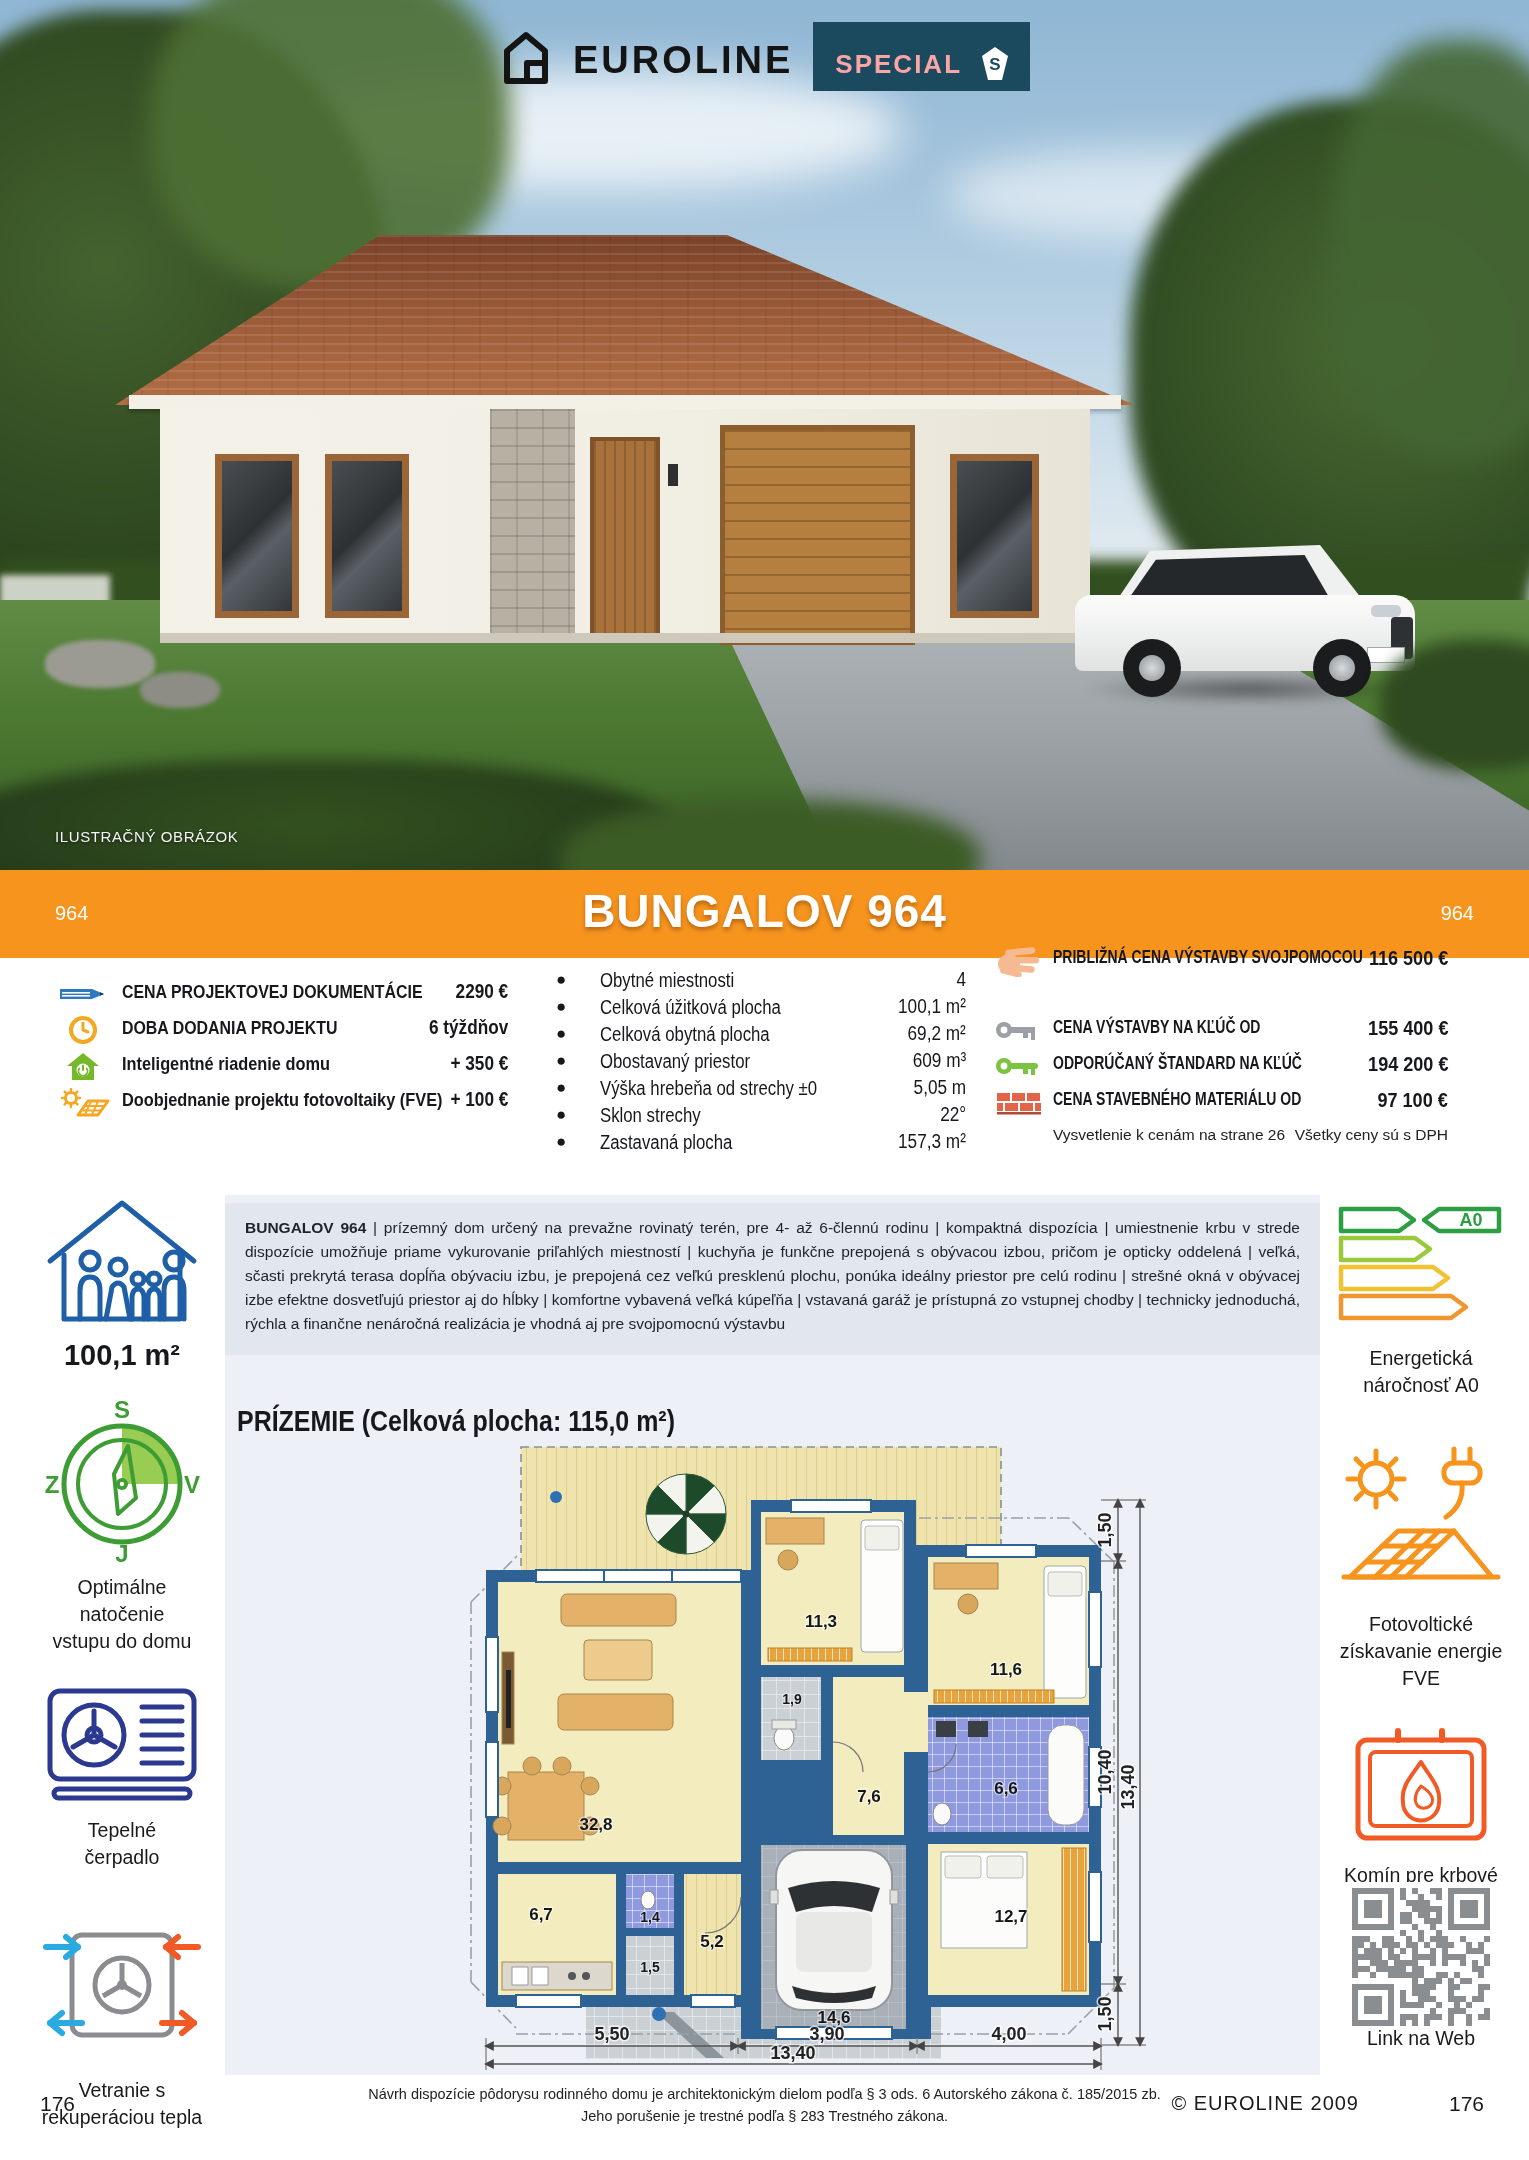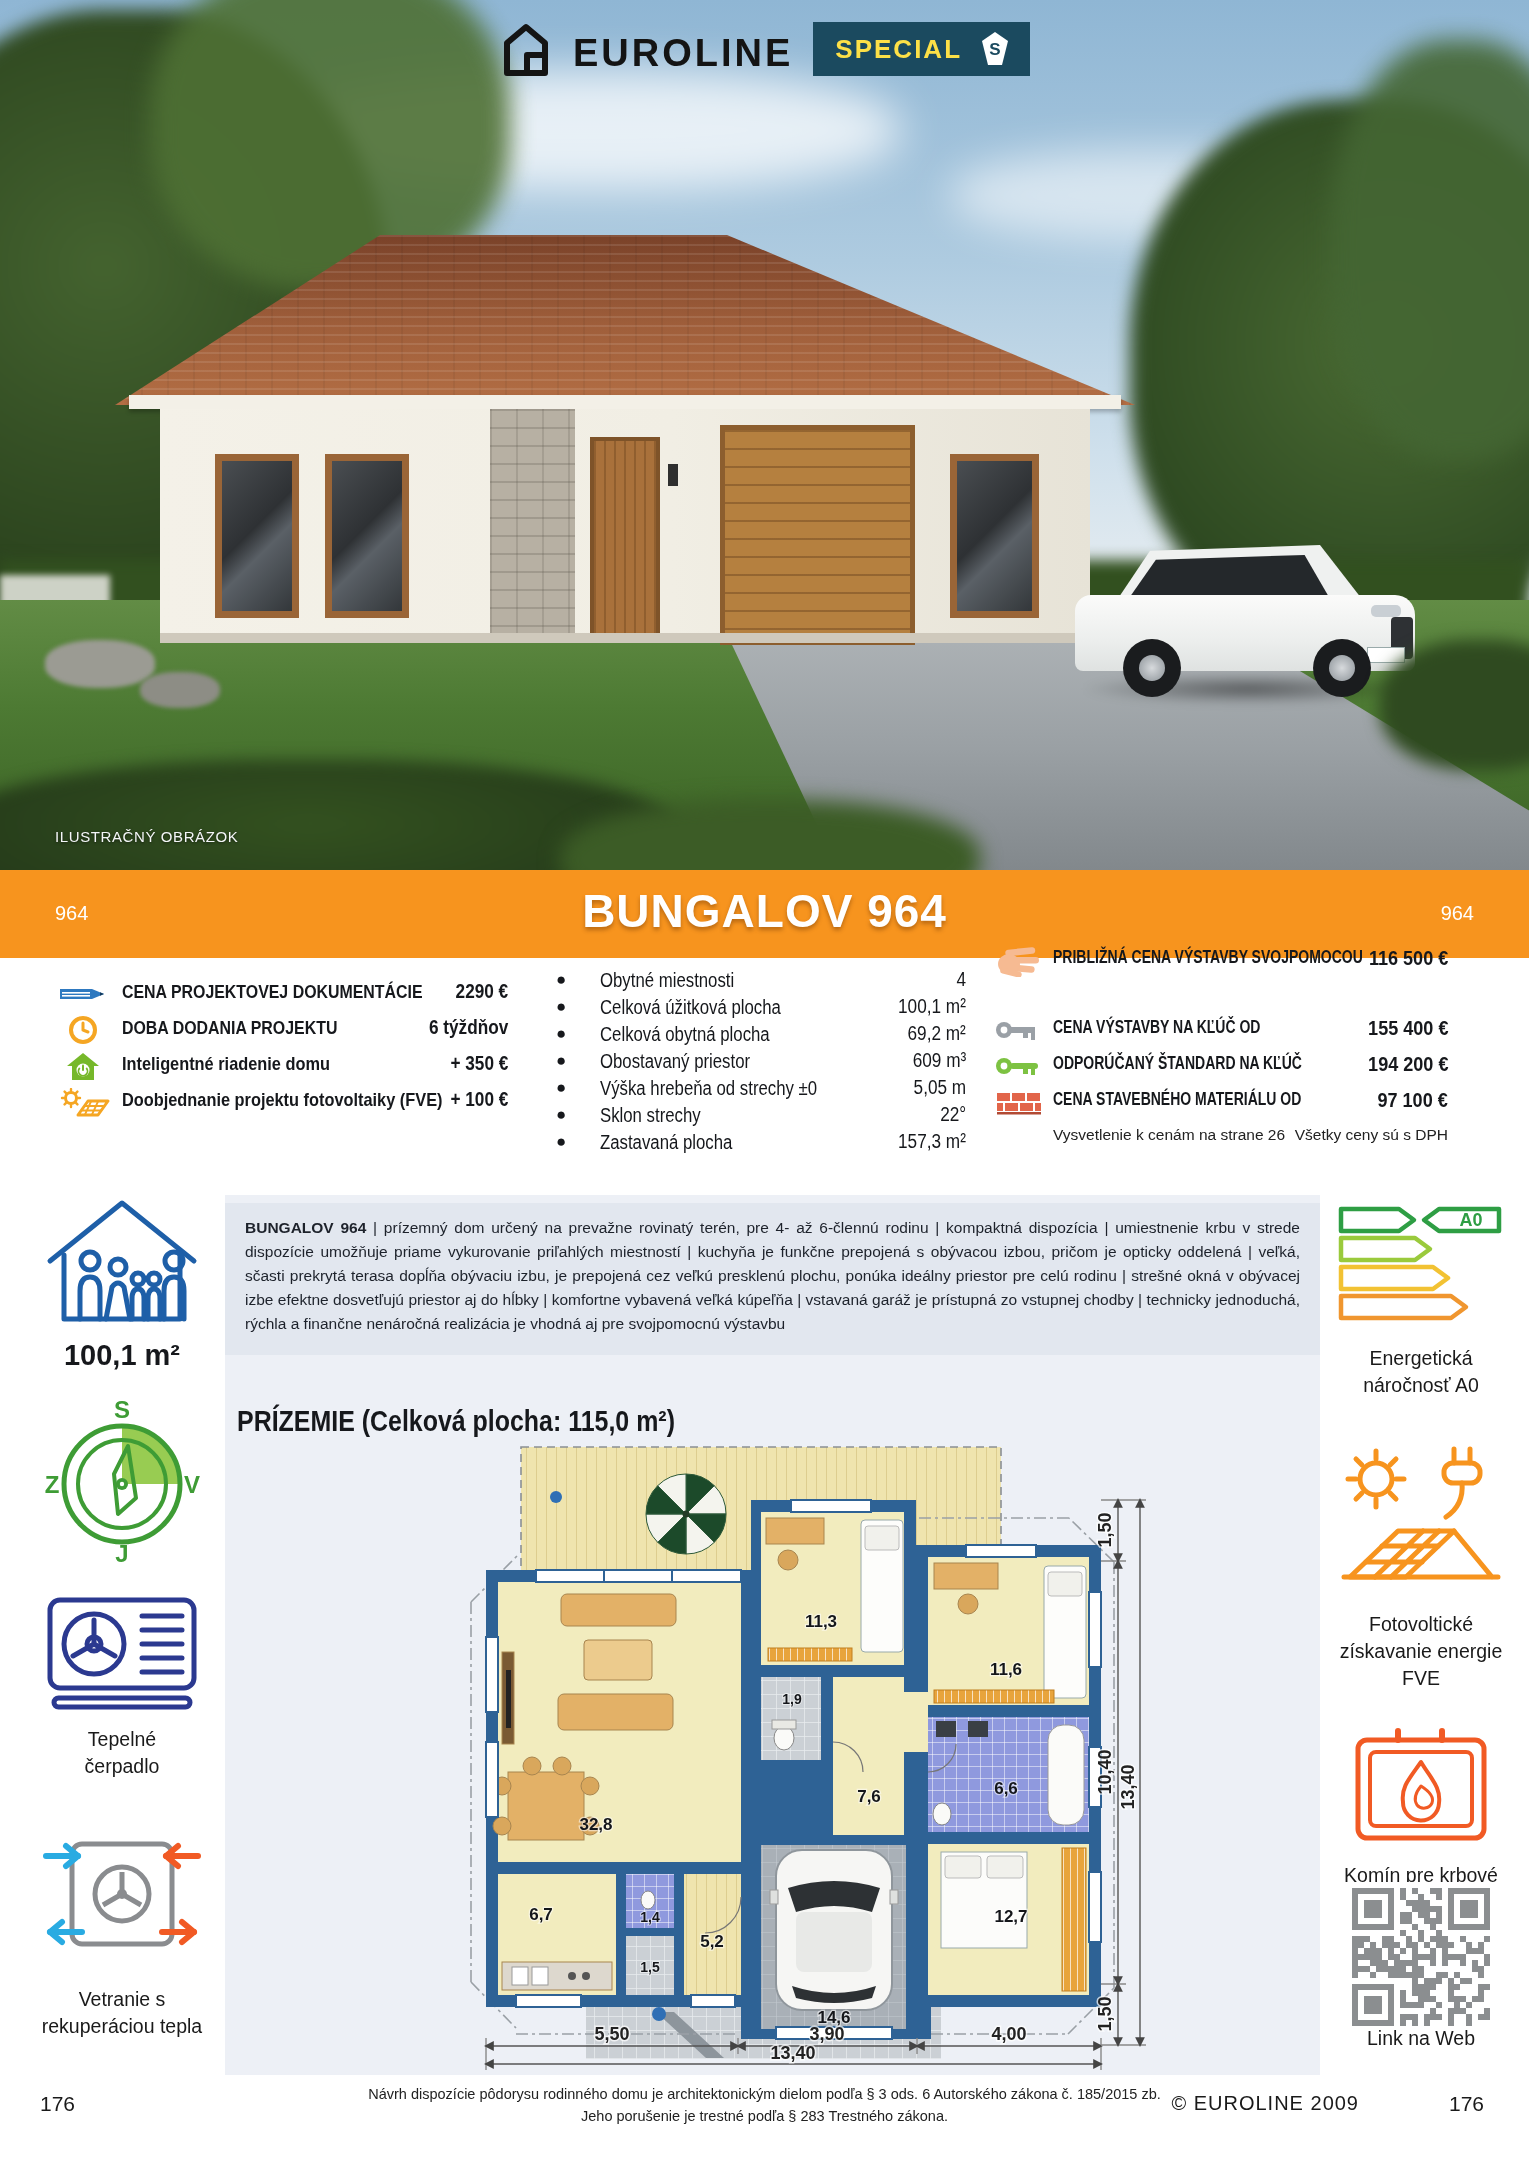--- a/index.html
+++ b/index.html
@@ -10,22 +10,22 @@
   .condR{display:inline-block;transform:scaleX(.86);transform-origin:right center;white-space:nowrap;}
 
   
   .photo{position:absolute;left:0;top:0;width:1529px;height:870px;overflow:hidden;
          background:linear-gradient(180deg,#8fb6d4 0%,#aecbe0 30%,#cfe0ec 52%,#e3ebf0 66%,#dfe8ee 72%);}
   .blob{position:absolute;border-radius:45%;}
   .caption{position:absolute;left:55px;top:828px;color:#f4f6f8;font-size:15px;letter-spacing:.6px;
            text-shadow:0 1px 3px rgba(0,0,0,.55);}
   .logobar{position:absolute;left:0;top:22px;width:1529px;display:flex;align-items:center;justify-content:center;gap:20px;}
   .brandname{font-size:38px;font-weight:700;letter-spacing:3px;color:#141414;margin-top:8px;}
-  .specialbox{display:flex;align-items:center;gap:16px;background:#1b4a5f;color:#fde047;
-              padding:8px 18px 8px 22px;height:38px;}
+  .specialbox{display:flex;align-items:center;gap:16px;background:#1b4a5f;color:#fca5a5;
+              padding:23px 18px 8px 22px;height:38px;}
   .speciallbl{font-size:26px;font-weight:600;letter-spacing:2px;}
 
   
   .roof{position:absolute;left:0;top:0;width:1020px;height:170px;
         clip-path:polygon(0% 100%,26% 0%,60% 0%,100% 100%);
         background:
           repeating-linear-gradient(180deg,rgba(255,255,255,.10) 0 2px,rgba(0,0,0,0) 2px 9px),
           repeating-linear-gradient(90deg,rgba(0,0,0,.05) 0 2px,rgba(0,0,0,0) 2px 26px),
           linear-gradient(180deg,#7a4229 0%,#a05f3b 55%,#b36e44 100%);}
   .fascia{position:absolute;left:14px;top:160px;width:992px;height:14px;background:#f3f0e7;
@@ -524,20 +524,24 @@
         <circle r="44" fill="none" stroke="#3e9c35" stroke-width="4"></circle>
         <path d="M6 -38 L14 14 L-4 30 L-8 -10 Z" fill="none" stroke="#3e9c35" stroke-width="4" stroke-linejoin="round"></path>
         <circle r="6" fill="#3e9c35"></circle>
           <circle r="2.2" fill="#fff"></circle>
         <text y="-66" text-anchor="middle" font-size="24" font-weight="700" fill="#3e9c35">S</text>
         <text x="70" y="9" text-anchor="middle" font-size="24" font-weight="700" fill="#3e9c35">V</text>
         <text y="78" text-anchor="middle" font-size="24" font-weight="700" fill="#3e9c35">J</text>
         <text x="-70" y="9" text-anchor="middle" font-size="24" font-weight="700" fill="#3e9c35">Z</text>
       </g>
     </svg>
+    <div class="sidelbl" style="margin-top:10px;">
+      <div>Optimálne natočenie</div>
+        <div>vstupu do domu</div>
+    </div>
 
     <svg style="margin:30px auto 0;" width="160" height="120" viewBox="0 0 160 120">
       <g fill="none" stroke="#2b3990" stroke-width="5" stroke-linecap="round" stroke-linejoin="round">
         <rect x="8" y="6" width="144" height="88" rx="10"></rect>
         <circle cx="52" cy="50" r="30"></circle>
         <path d="M52 50 L52 26 M52 50 L73 62 M52 50 L31 62"></path>
         <circle cx="52" cy="50" r="7"></circle>
         <path d="M100 22 H140 M100 36 H140 M100 50 H140 M100 64 H140 M100 78 H140"></path>
         <rect x="12" y="104" width="136" height="9" rx="4.5"></rect>
       </g>

